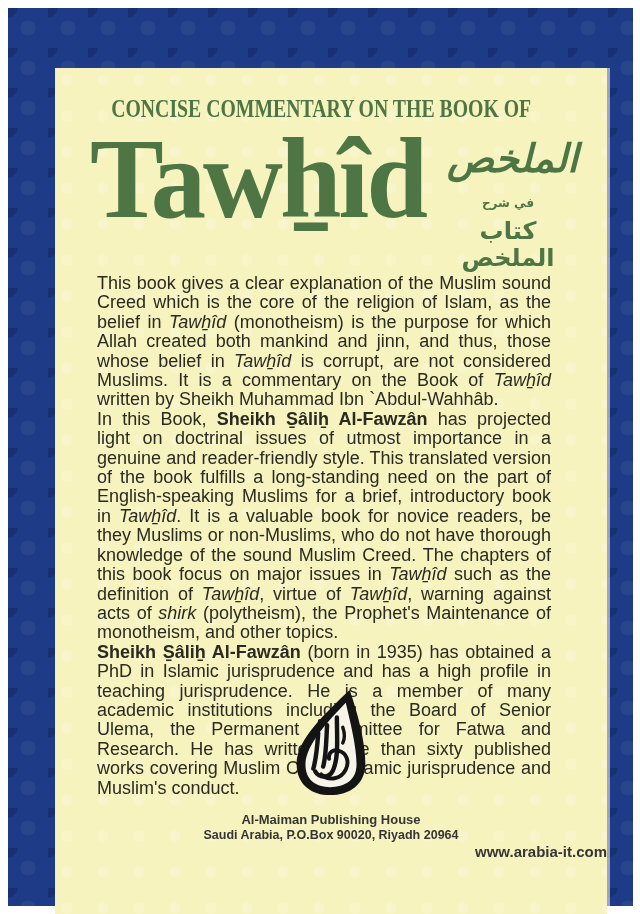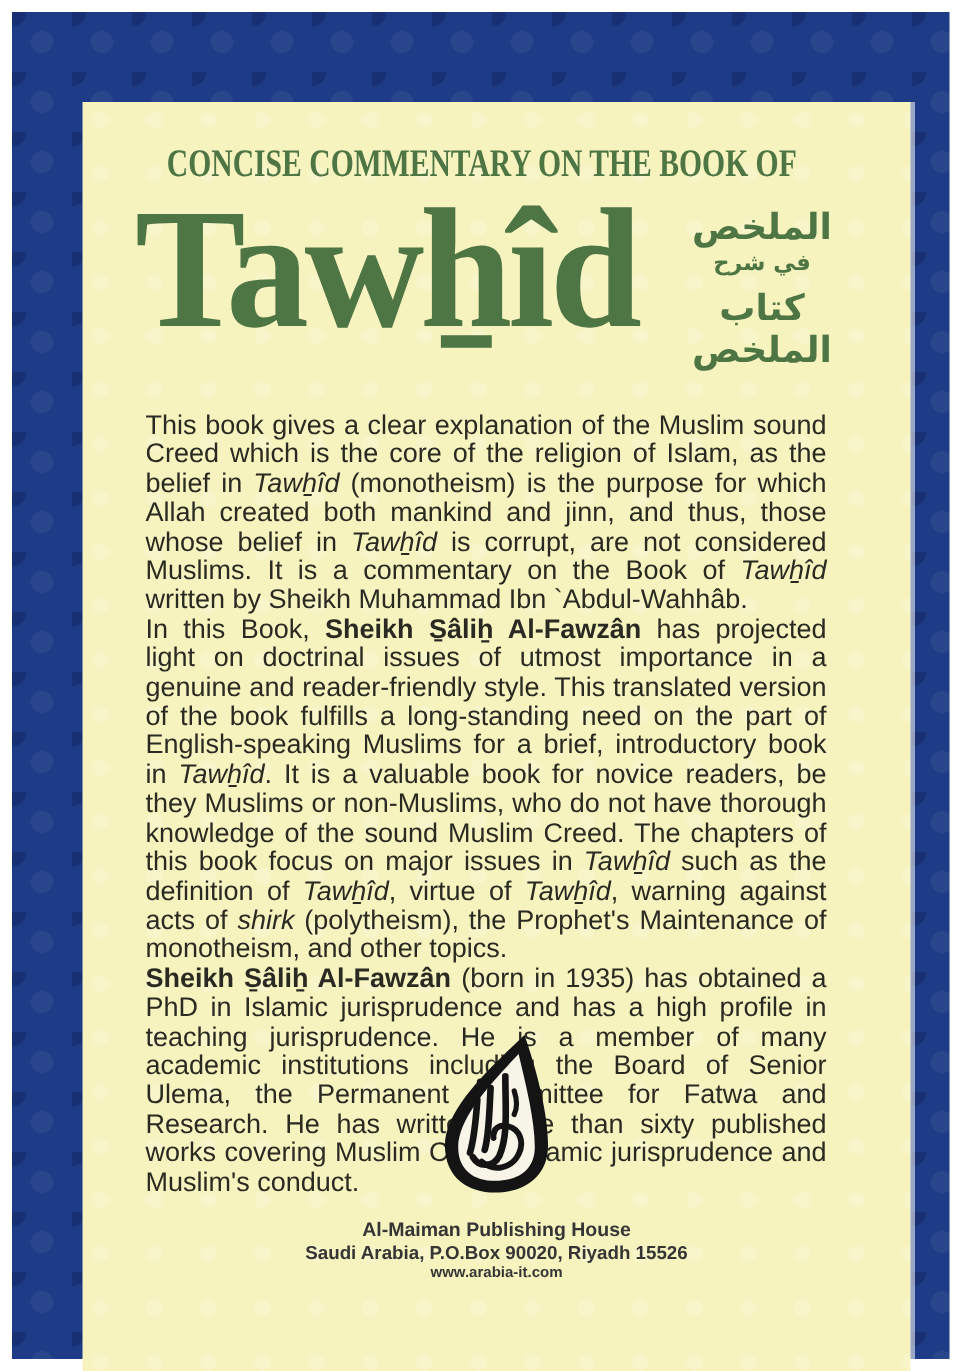--- a/index.html
+++ b/index.html
@@ -31,34 +31,34 @@
   .main-title{
     font-family:"Liberation Serif","DejaVu Serif",serif;
     font-weight:700;font-size:114px;line-height:1.0;margin-top:-2px;
     letter-spacing:-3px;white-space:nowrap;
     transform:scaleX(.97);transform-origin:center;
   }
   .arabic-col{
     position:absolute;left:392px;top:70px;width:122px;text-align:center;color:#4e7544;
     font-family:"DejaVu Sans",sans-serif;font-weight:700;
   }
-  .ar1{font-size:24px;line-height:1.1;}
-  .ar2{font-size:15px;margin:2px 0 8px 0;}
+  .ar1{font-size:39px;line-height:1.1;font-style:italic;}
+  .ar2{font-size:12px;margin:15px 0 8px 0;}
   .ar3{font-size:24px;line-height:1.15;}
   .body-text{
     position:absolute;left:42px;right:56px;top:206px;
     text-align:justify;color:#2a2a22;
     font-size:18px;line-height:19.4px;
   }
   .body-text p{margin:0;}
   .footer{position:absolute;left:0;right:0;top:620px;text-align:center;color:#353535;}
   .logo{display:block;margin:0 auto;}
   .pub-name{font-weight:700;font-size:13px;margin-top:14px;}
   .pub-addr{font-weight:700;font-size:12.5px;margin-top:1px;}
-  .pub-web{font-weight:700;font-size:10px;margin-top:1px;}
+  .pub-web{font-weight:700;font-size:15px;margin-top:1px;text-align:right;}
 </style>
 </head>
 <body>
 
 <div class="frame">
   <div class="page">
 
     <div class="title-col">
       <div class="series-title">CONCISE COMMENTARY ON THE BOOK OF</div>
       <div class="main-title">Tawẖîd</div>
@@ -84,18 +84,18 @@
           <path d="M47 46 C46 60 45 72 42 82" stroke-width="4.5"></path>
           <path d="M56 38 C55 56 55 70 52 80" stroke-width="4.5"></path>
           <path d="M66 30 C66 52 68 70 62 84 C58 92 48 92 44 85" stroke-width="4.5"></path>
           <path d="M50 88 C58 95 70 93 75 83 C79 75 76 66 68 64 C62 62 57 66 58 72" stroke-width="4"></path>
           <path d="M72 40 C74 46 74 52 72 56" stroke-width="3.5"></path>
         </g>
         <circle cx="49" cy="34" r="2.4" fill="#141414"></circle>
         <circle cx="62" cy="24" r="2.4" fill="#141414"></circle>
       </svg>
       <div class="pub-name">Al-Maiman Publishing House</div>
-      <div class="pub-addr">Saudi Arabia, P.O.Box 90020, Riyadh 15526</div>
+      <div class="pub-addr">Saudi Arabia, P.O.Box 90020, Riyadh 20964</div>
       <div class="pub-web">www.arabia-it.com</div>
     </div>
 
   </div>
 </div>
 
 </body></html>

